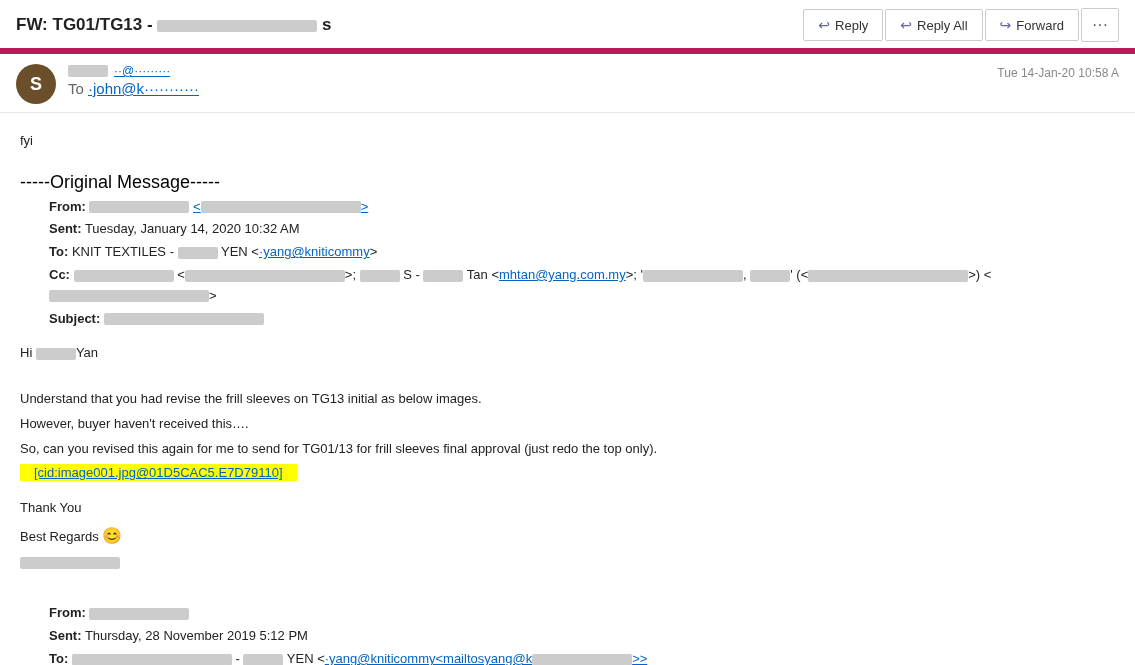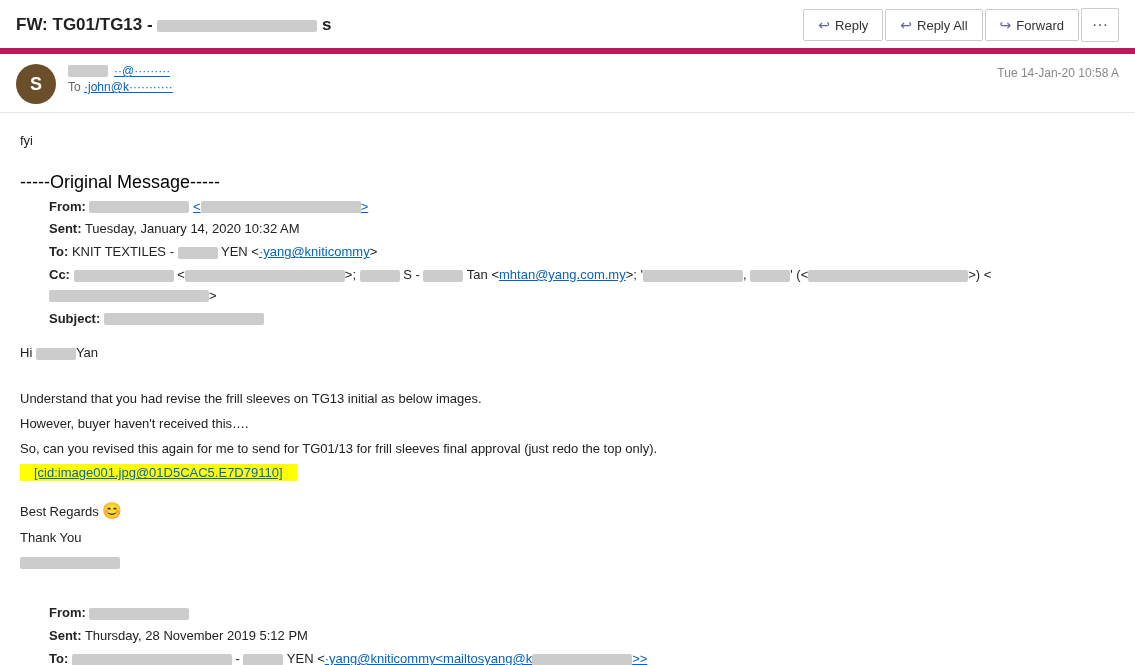--- a/index.html
+++ b/index.html
@@ -90,21 +90,21 @@
       align-items: center;
       gap: 6px;
     }
     .sender-email {
       font-size: 12px;
       color: #888;
       text-decoration: underline;
       cursor: pointer;
     }
     .sender-to {
-      font-size: 12px;
+      font-size: 15px;
       color: #666;
       margin-top: 2px;
     }
     .sender-to a {
       color: #0563c1;
       text-decoration: underline;
     }
     .timestamp {
       font-size: 12px;
       color: #888;
@@ -276,25 +276,25 @@
       <br>
       <p>Understand that you had revise the frill sleeves on TG13 initial as below images.</p>
       <p>However, buyer haven't received this….</p>
       <p>So, can you revised this again for me to send for TG01/13 for frill sleeves final approval (just redo the top only).</p>
       <p>
         <span class="highlight-yellow email-link">[cid:image001.jpg@01D5CAC5.E7D79110]</span>
       </p>
     </div>
 
     <div class="thank-you-section">
+      <p>Thank You</p>
       <p>
         <span>Best Regards</span>
         <span class="emoji">😊</span>
       </p>
-      <p>Thank You</p>
       <p>
         <span class="blurred blurred-md"></span>
       </p>
     </div>
 
     <div class="second-original">
       <div class="meta-line">
         <span class="label">From:</span>
         <span class="blurred blurred-md"></span>
       </div>

